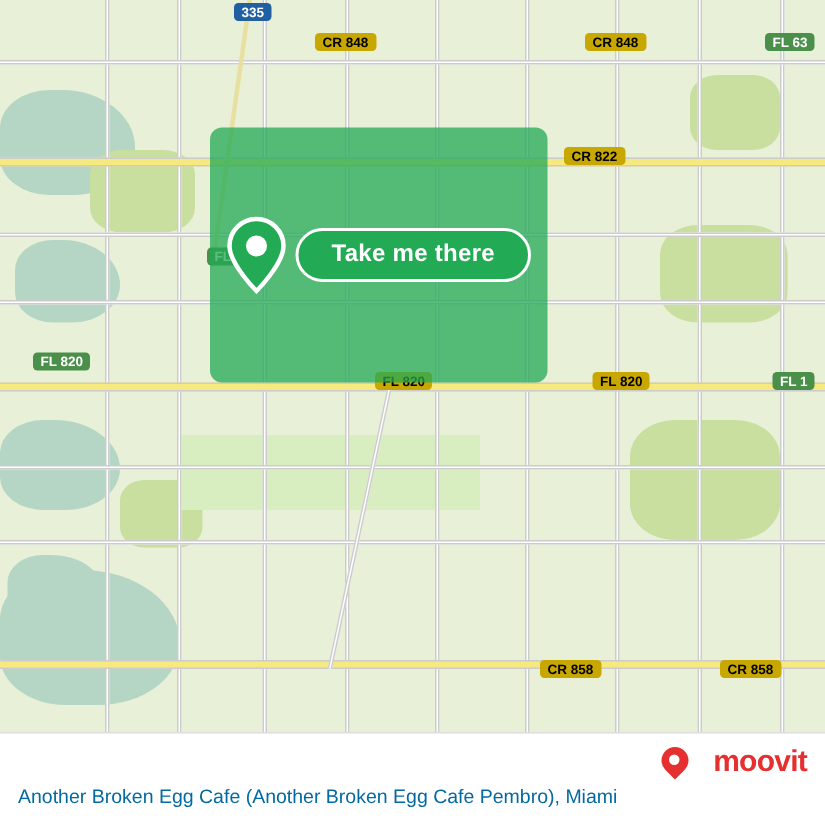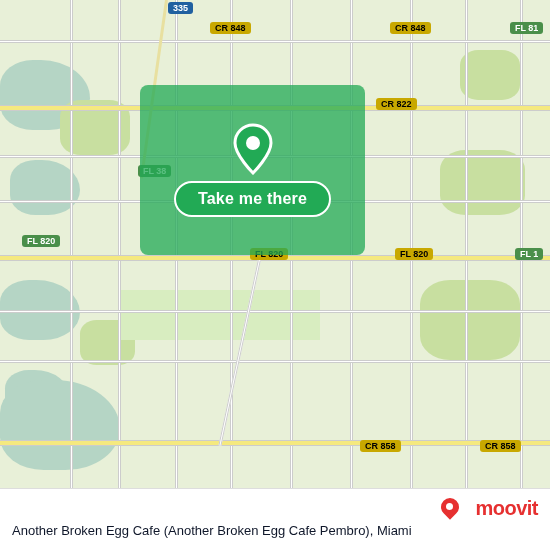--- a/index.html
+++ b/index.html
@@ -97,21 +97,20 @@
       background-color: #2060a0;
     }
 
     
     .highlight-box {
       position: absolute;
       background-color: rgba(34, 170, 85, 0.75);
       border-radius: 8px;
       z-index: 10;
       display: flex;
-      flex-direction: column;
       align-items: center;
       justify-content: center;
       gap: 6px;
     }
 
     
     .take-me-btn {
       background-color: #22aa55;
       color: #ffffff;
       border: 2px solid #ffffff;
@@ -141,21 +140,21 @@
       margin-bottom: 3px;
     }
     .bottom-bar .location-row {
       display: flex;
       align-items: flex-start;
       justify-content: space-between;
     }
     .bottom-bar .location-name {
       font-size: 13px;
       font-weight: normal;
-      color: #0f172a;
+      color: #0369a1;
       flex: 1;
       line-height: 1.3;
       margin-top: 26px;
     }
     .bottom-bar .moovit-logo {
       display: flex;
       align-items: center;
       gap: 16px;
       flex-shrink: 0;
       margin-left: 10px;
@@ -228,30 +227,30 @@
   <div class="road-h major" style="top:255px;"></div>
   <div class="road-h minor" style="top:310px;"></div>
   <div class="road-h minor" style="top:360px;"></div>
   <div class="road-h major" style="top:440px;"></div>
 
   <div style="position:absolute;top:0;left:165px;width:3px;height:180px;background:#e8e0a0;transform:rotate(8deg);transform-origin:top center;"></div>
   <div style="position:absolute;top:250px;left:260px;width:3px;height:200px;background:#fff;transform:rotate(12deg);transform-origin:top center;border-left:1px solid #ccc;border-right:1px solid #ccc;"></div>
 
   <div class="road-badge yellow" style="top:22px;left:210px;">CR 848</div>
   <div class="road-badge yellow" style="top:22px;left:390px;">CR 848</div>
-  <div class="road-badge green" style="top:22px;left:510px;">FL 81</div>
+  <div class="road-badge green" style="top:22px;left:510px;">FL 63</div>
   <div class="road-badge yellow" style="top:98px;left:376px;">CR 822</div>
   <div class="road-badge green" style="top:165px;left:138px;">FL 38</div>
   <div class="road-badge green" style="top:235px;left:22px;">FL 820</div>
   <div class="road-badge yellow" style="top:248px;left:250px;">FL 820</div>
   <div class="road-badge yellow" style="top:248px;left:395px;">FL 820</div>
   <div class="road-badge green" style="top:248px;left:515px;">FL 1</div>
   <div class="road-badge yellow" style="top:440px;left:360px;">CR 858</div>
   <div class="road-badge yellow" style="top:440px;left:480px;">CR 858</div>
-  <div class="road-badge blue" style="top:2px;left:168px;text-align:center;">335</div>
+  <div class="road-badge blue" style="top:2px;left:156px;text-align:center;">335</div>
 
   <div class="highlight-box" style="top:85px;left:140px;width:225px;height:170px;">
 
     <svg width="40" height="52" viewBox="0 0 40 52">
       <path d="M20 2 C10 2 2 10 2 20 C2 32 20 50 20 50 C20 50 38 32 38 20 C38 10 30 2 20 2 Z" fill="#22aa55" stroke="#ffffff" stroke-width="3"></path>
       <circle cx="20" cy="20" r="7" fill="#ffffff"></circle>
     </svg>
     <button class="take-me-btn">Take me there</button>
   </div>
 

